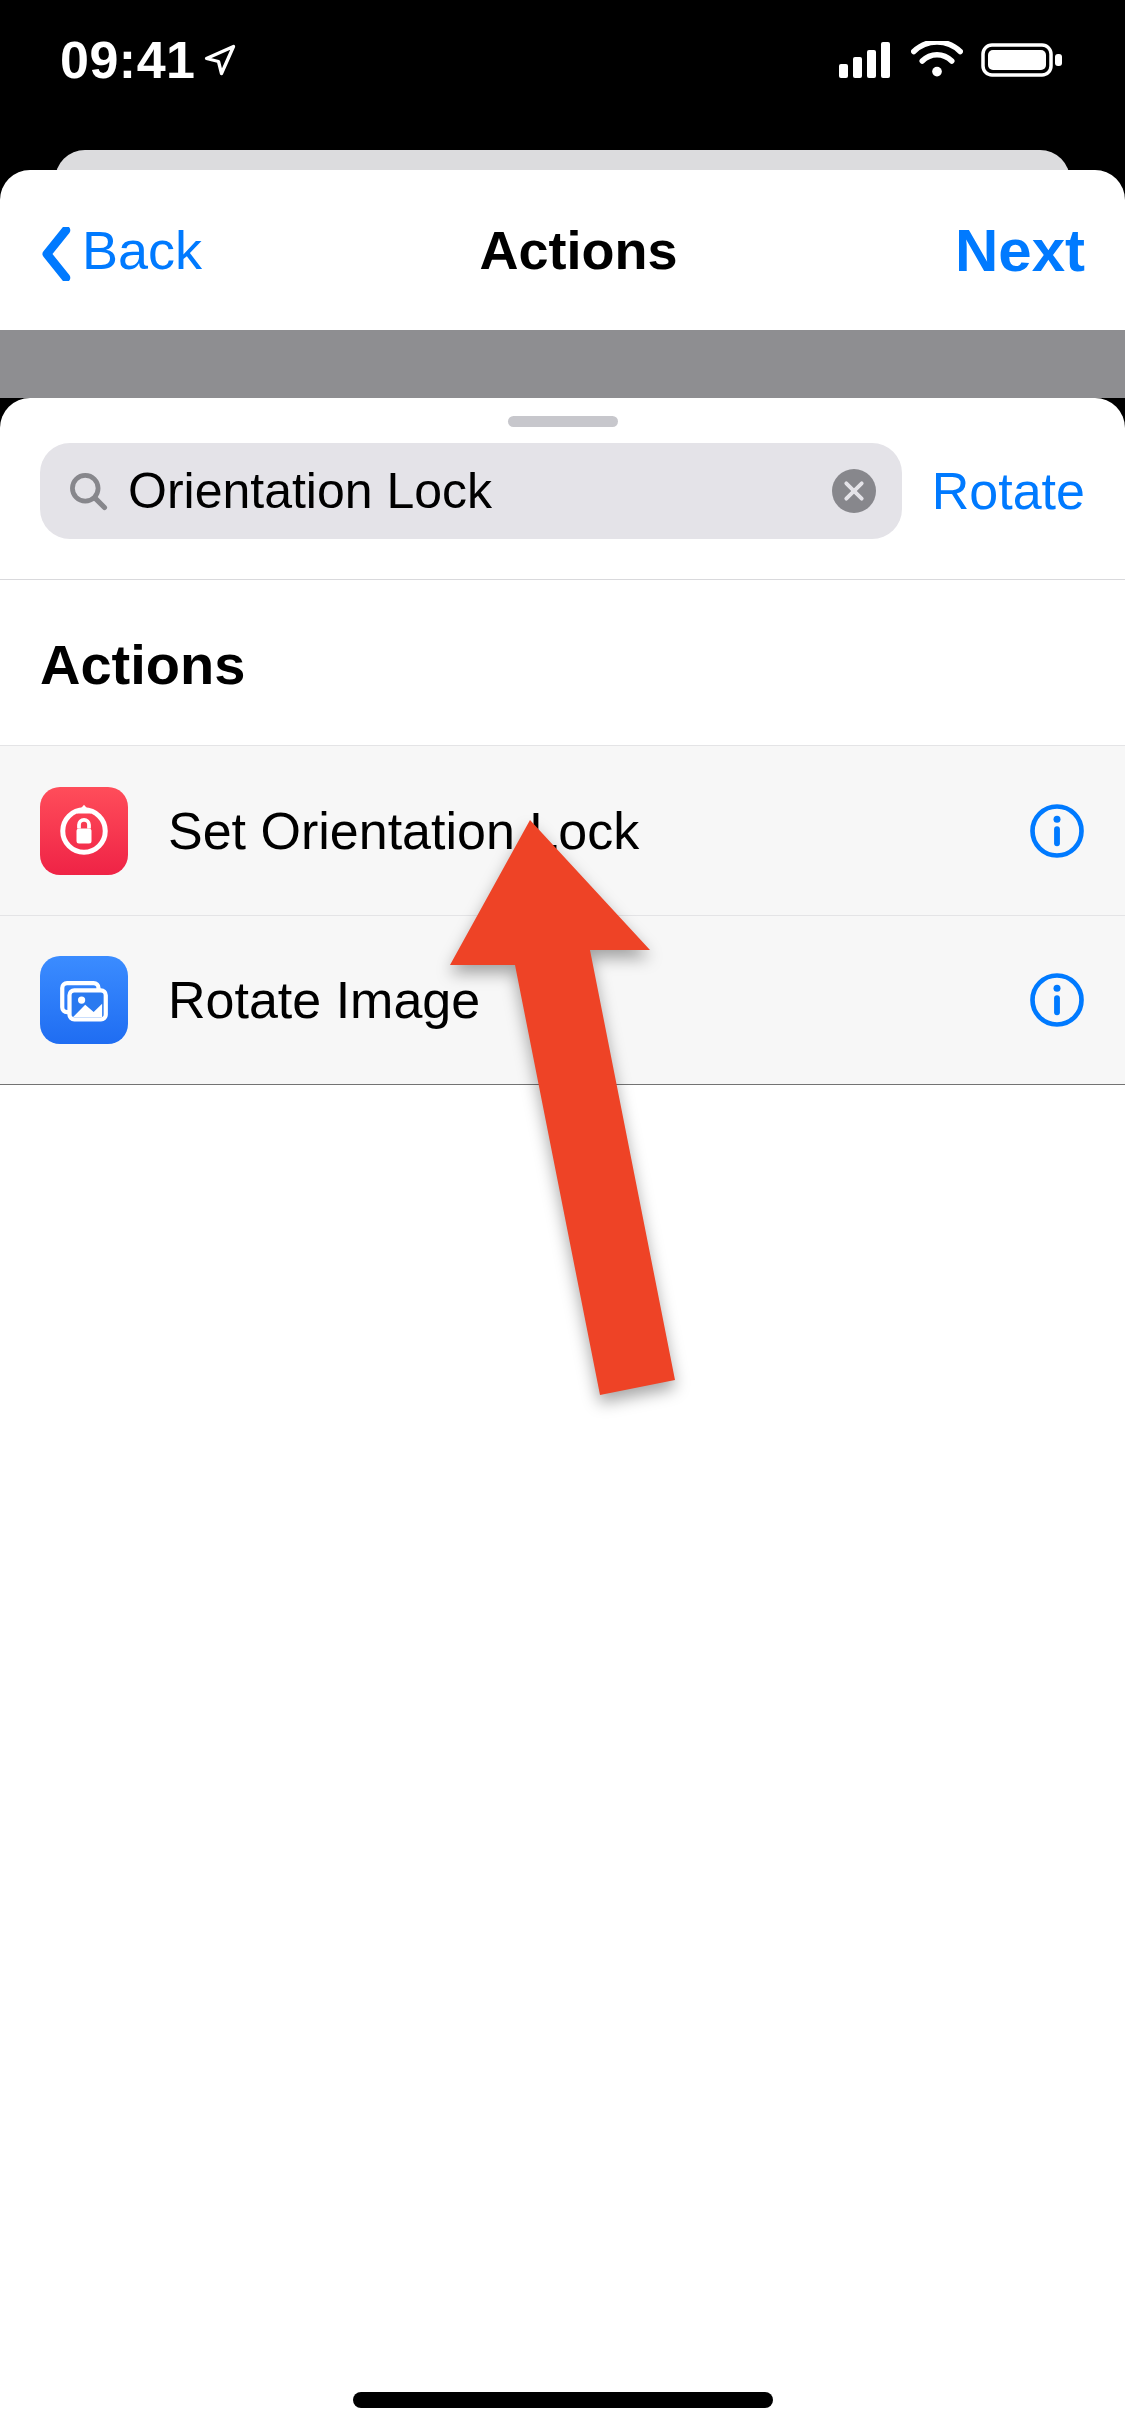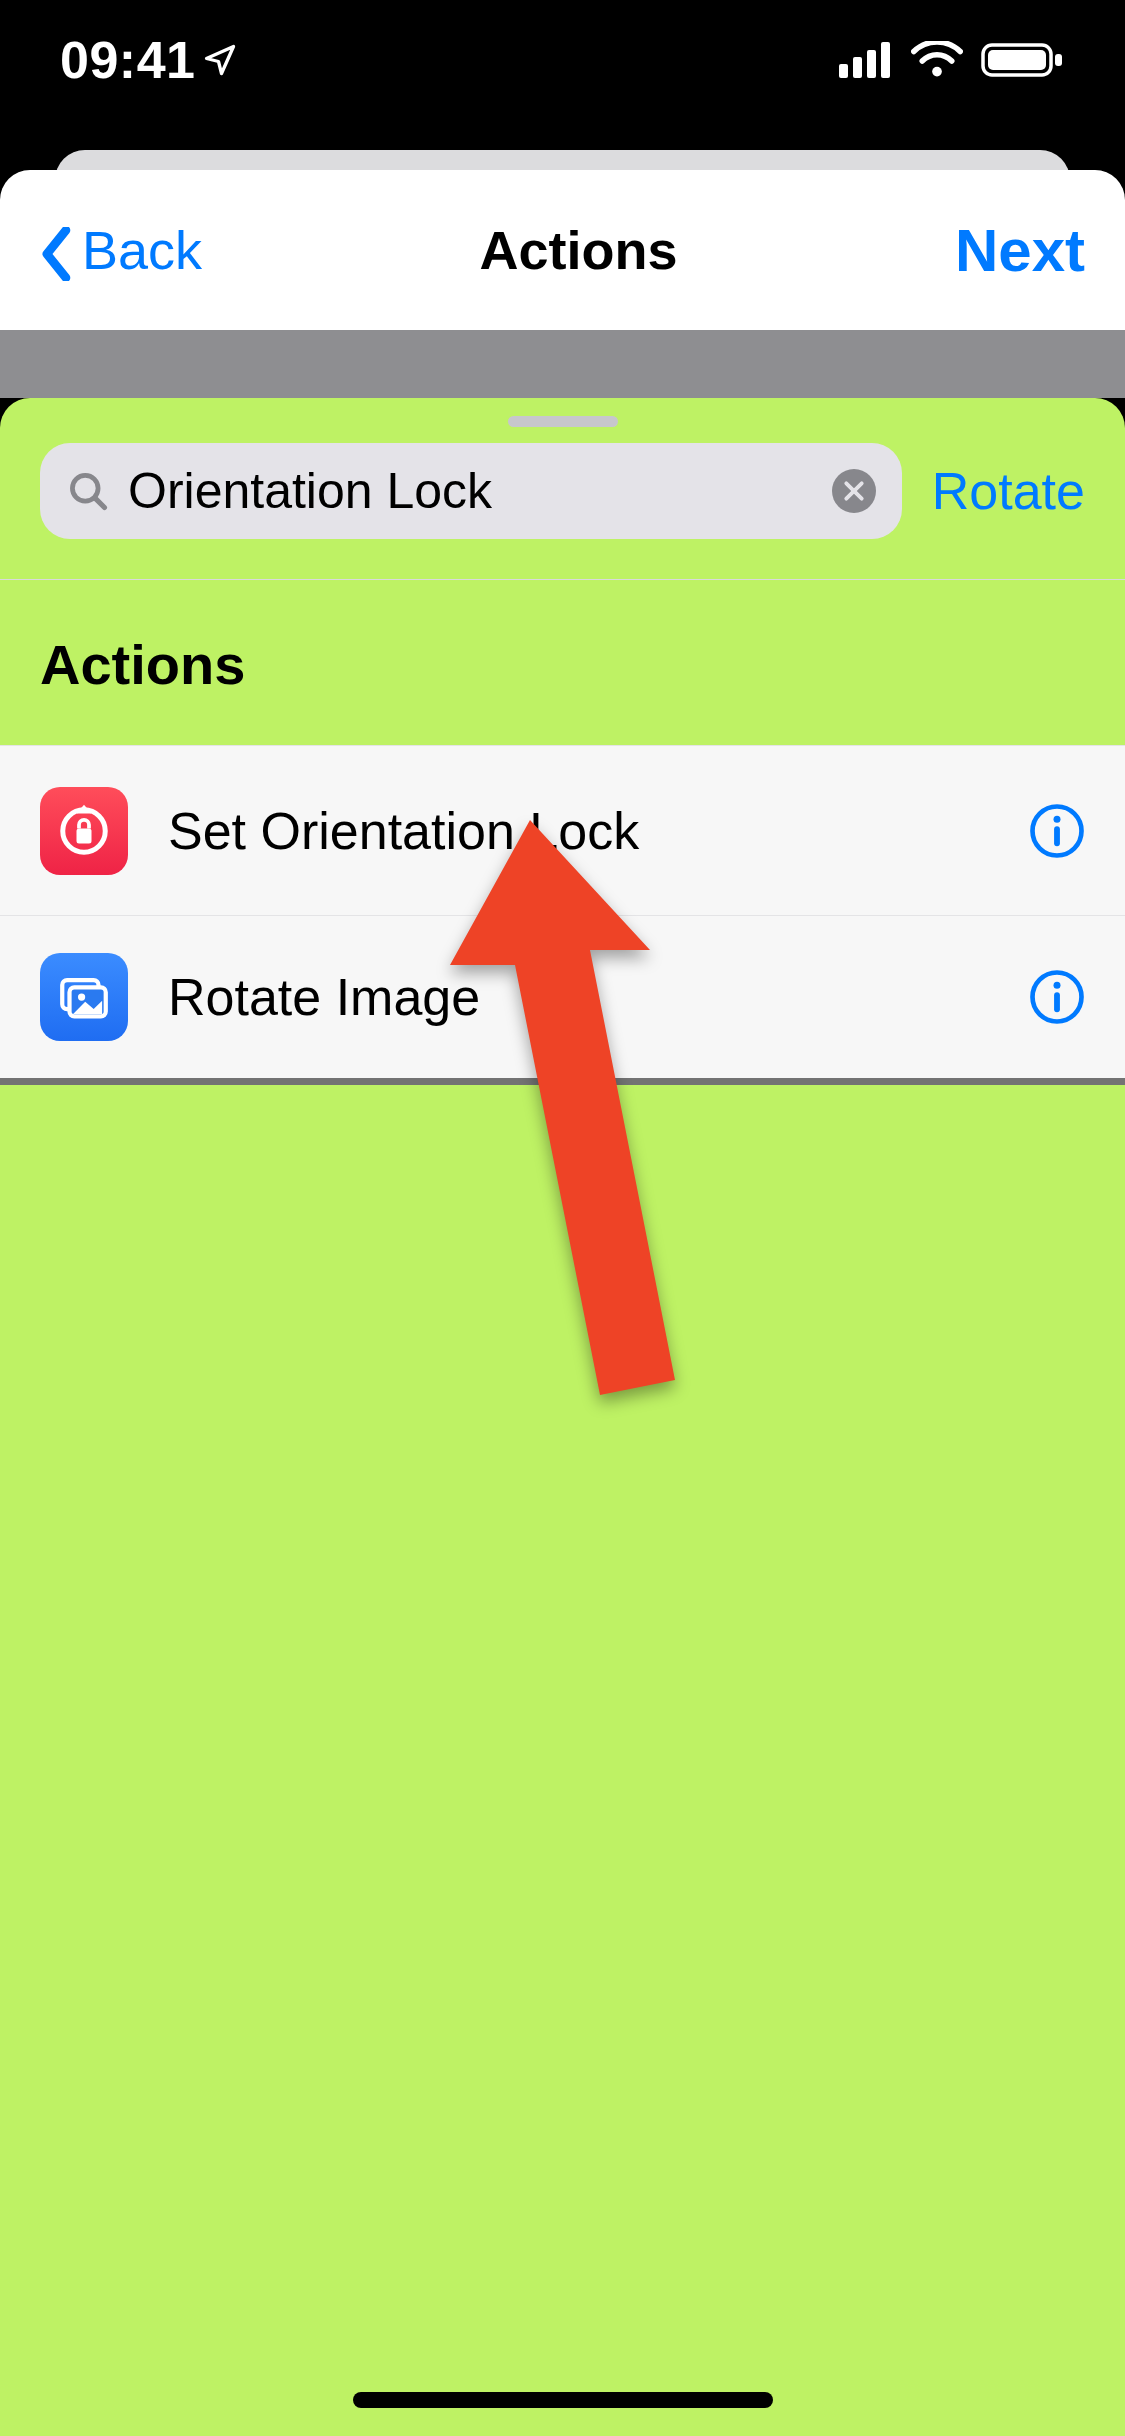--- a/index.html
+++ b/index.html
@@ -16,35 +16,35 @@
   
   .nav-sheet { position: absolute; top: 170px; left: 0; right: 0; background: #fff; border-radius: 30px 30px 0 0; height: 160px; display: flex; align-items: center; justify-content: space-between; padding: 0 40px; }
   .nav-left { display: flex; align-items: flex-end; gap: 6px; color: #007aff; font-size: 54px; font-weight: 400; }
   .nav-title { font-size: 54px; font-weight: 600; color:#000; }
   .nav-right { color: #007aff; font-size: 60px; font-weight: 700; }
 
   
   .gap-bar { position: absolute; top: 330px; left: 0; right: 0; height: 68px; background: #8e8e91; }
 
   
-  .search-sheet { position: absolute; top: 398px; left: 0; right: 0; bottom: 0; background: #bef264; border-radius: 30px 30px 0 0; overflow: hidden; }
+  .search-sheet { position: absolute; top: 398px; left: 0; right: 0; bottom: 0; background: #ffffff; border-radius: 30px 30px 0 0; overflow: hidden; }
   .grabber { position: absolute; top: 18px; left: 50%; transform: translateX(-50%); width: 110px; height: 11px; border-radius: 6px; background: #c7c7cc; }
 
   .search-row { display: flex; align-items: center; padding: 45px 40px 40px 40px; gap: 30px; }
   .search-field { flex: 1; height: 96px; background: #e4e3e8; border-radius: 30px; display: flex; align-items: center; padding: 0 26px; gap: 18px; }
   .search-icon { color:#87878c; flex-shrink:0; }
   .search-text { font-size: 50px; color: #000; flex:1; white-space:nowrap; overflow:hidden; }
   .clear-btn { width:44px; height:44px; border-radius:50%; background:#87878c; display:flex; align-items:center; justify-content:center; flex-shrink:0; }
   .cancel { color: #007aff; font-size: 52px; }
 
   .results { border-top: 1px solid #d9d9dc; }
   .section-header { font-size: 56px; font-weight: 700; padding: 52px 40px 48px 40px; color:#000; }
 
   .result-row { display: flex; align-items: center; height: 170px; padding: 0 40px; gap: 40px; border-top: 1px solid #e4e4e6; background: #f7f7f7; }
-  .result-row:last-of-type { border-bottom: 7px solid #737373; }
+  .result-row:last-of-type { border-bottom: 1px solid #737373; }
   .app-icon { width: 88px; height: 88px; border-radius: 20px; display:flex; align-items:center; justify-content:center; flex-shrink:0; }
   .app-icon-red { background: linear-gradient(#ff4d5a,#ef2346); }
   .app-icon-blue { background: linear-gradient(#3b8cff,#1f6df2); }
   .result-label { font-size: 52px; font-weight: 400; color:#000; flex:1; }
   .info-btn { width:56px; height:56px; flex-shrink:0; }
 
   
   .home-indicator { position: absolute; bottom: 28px; left: 50%; transform: translateX(-50%); width: 420px; height: 16px; background: #000; border-radius: 10px; }
 
   

